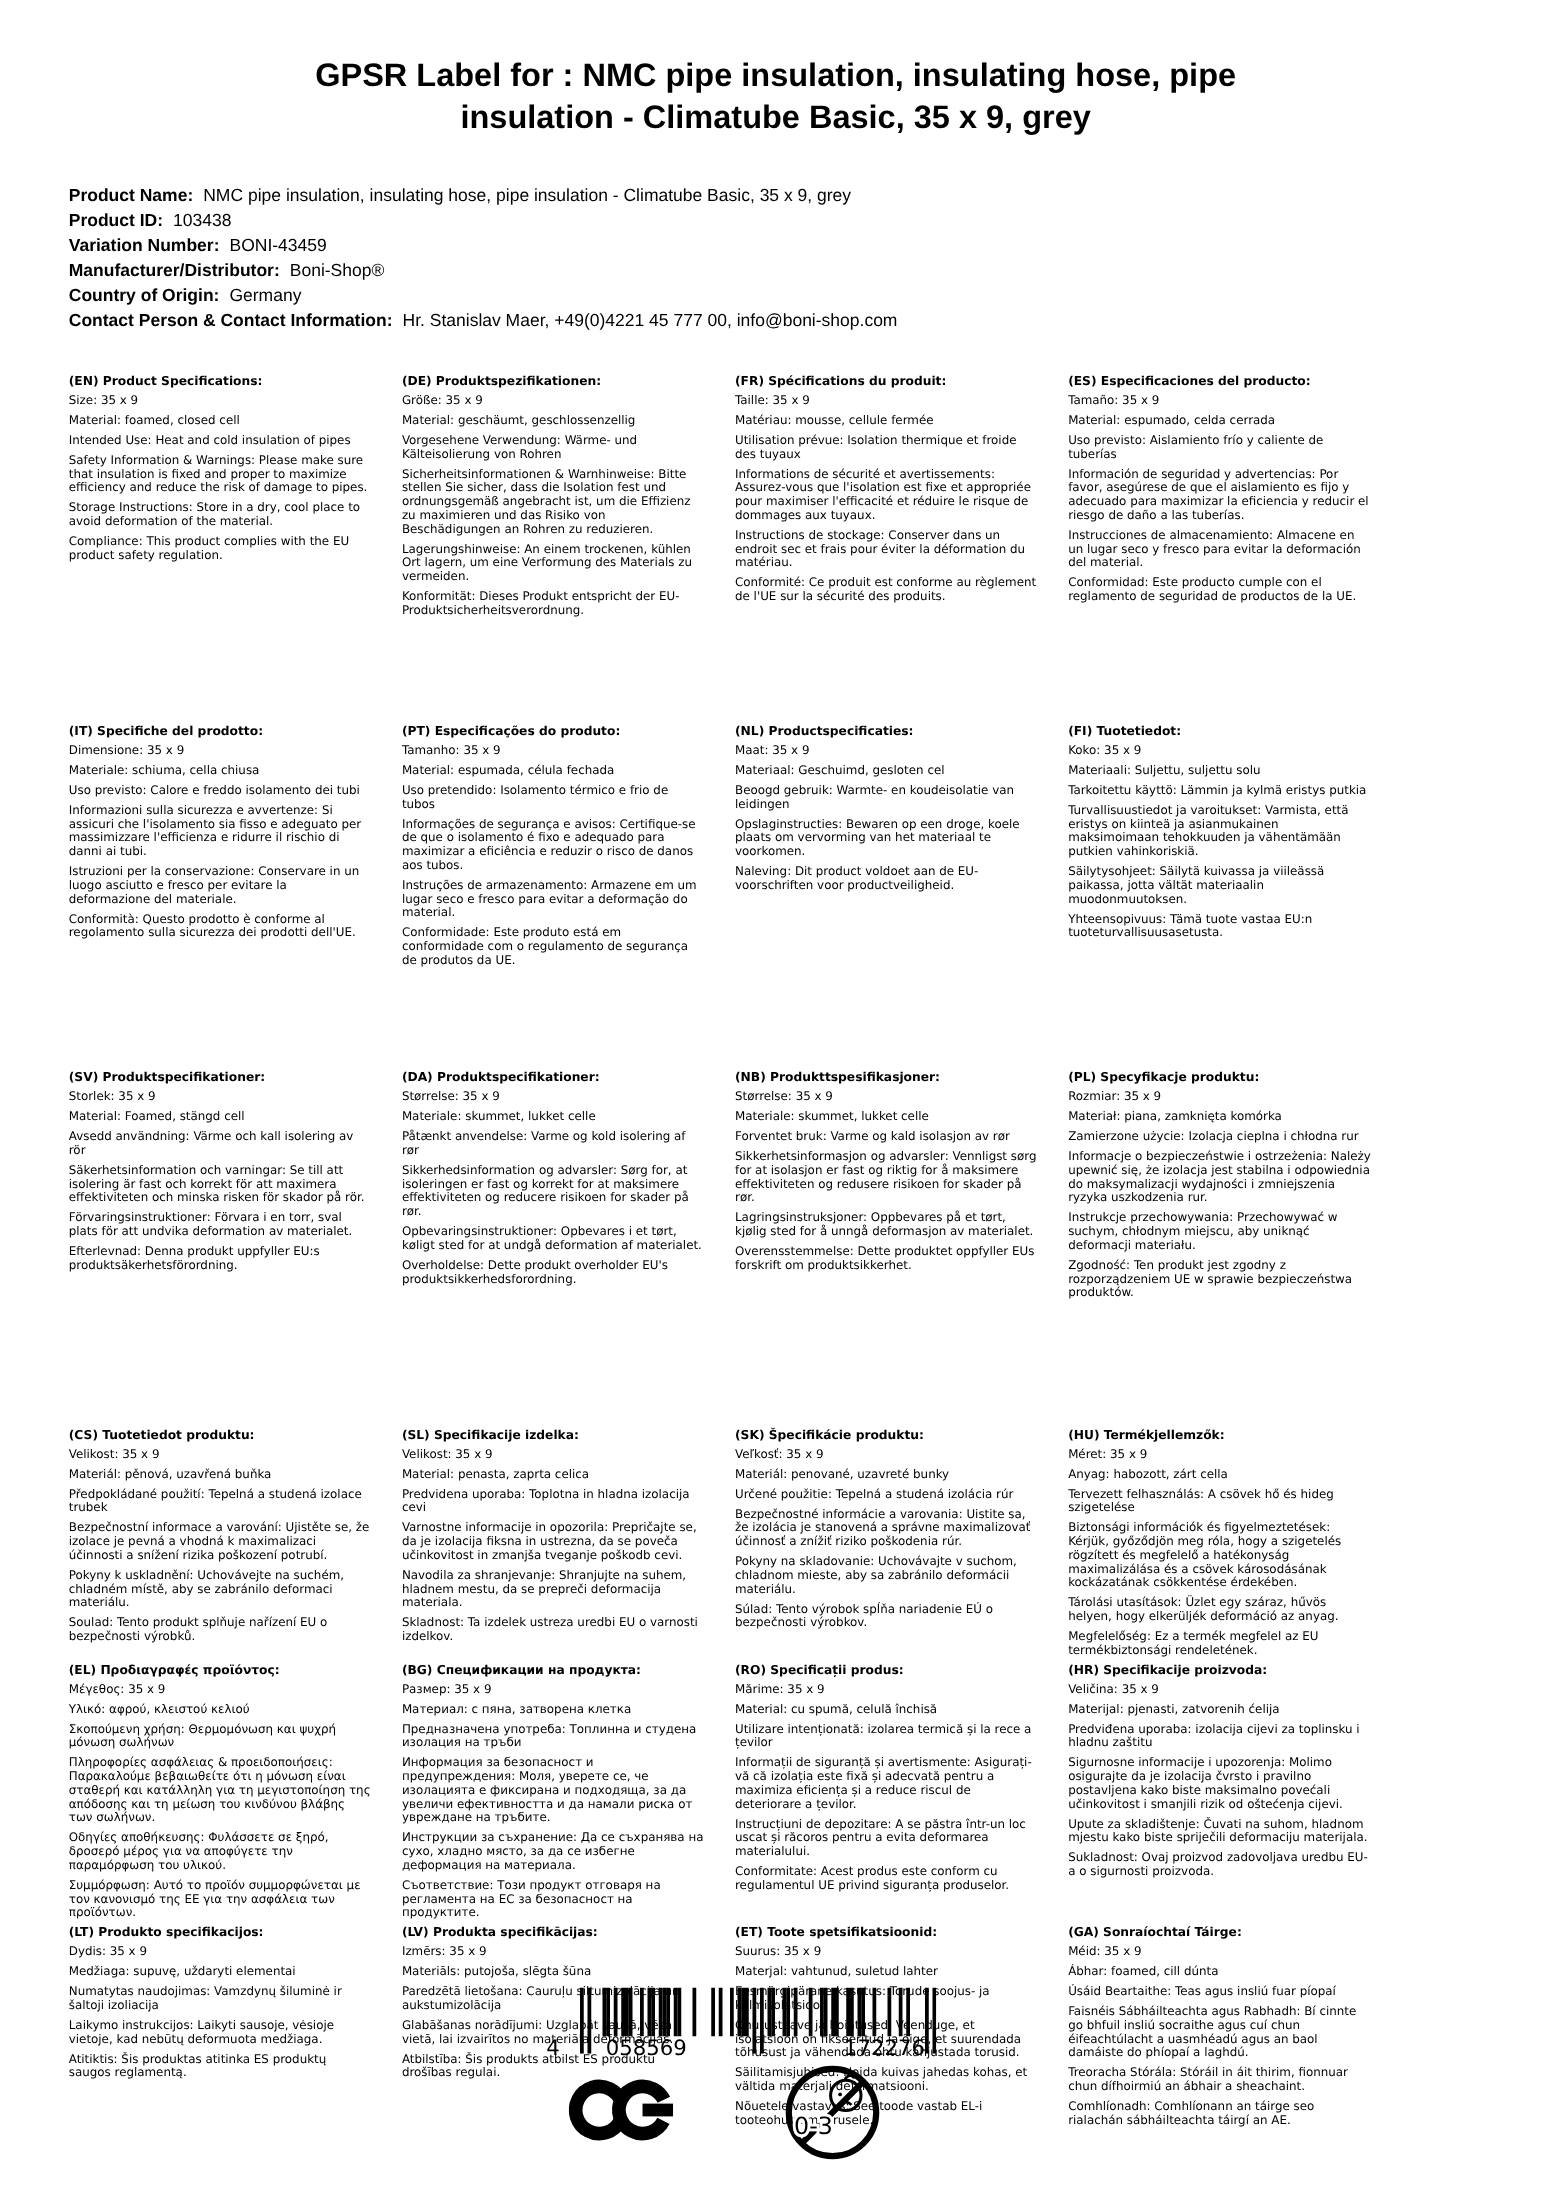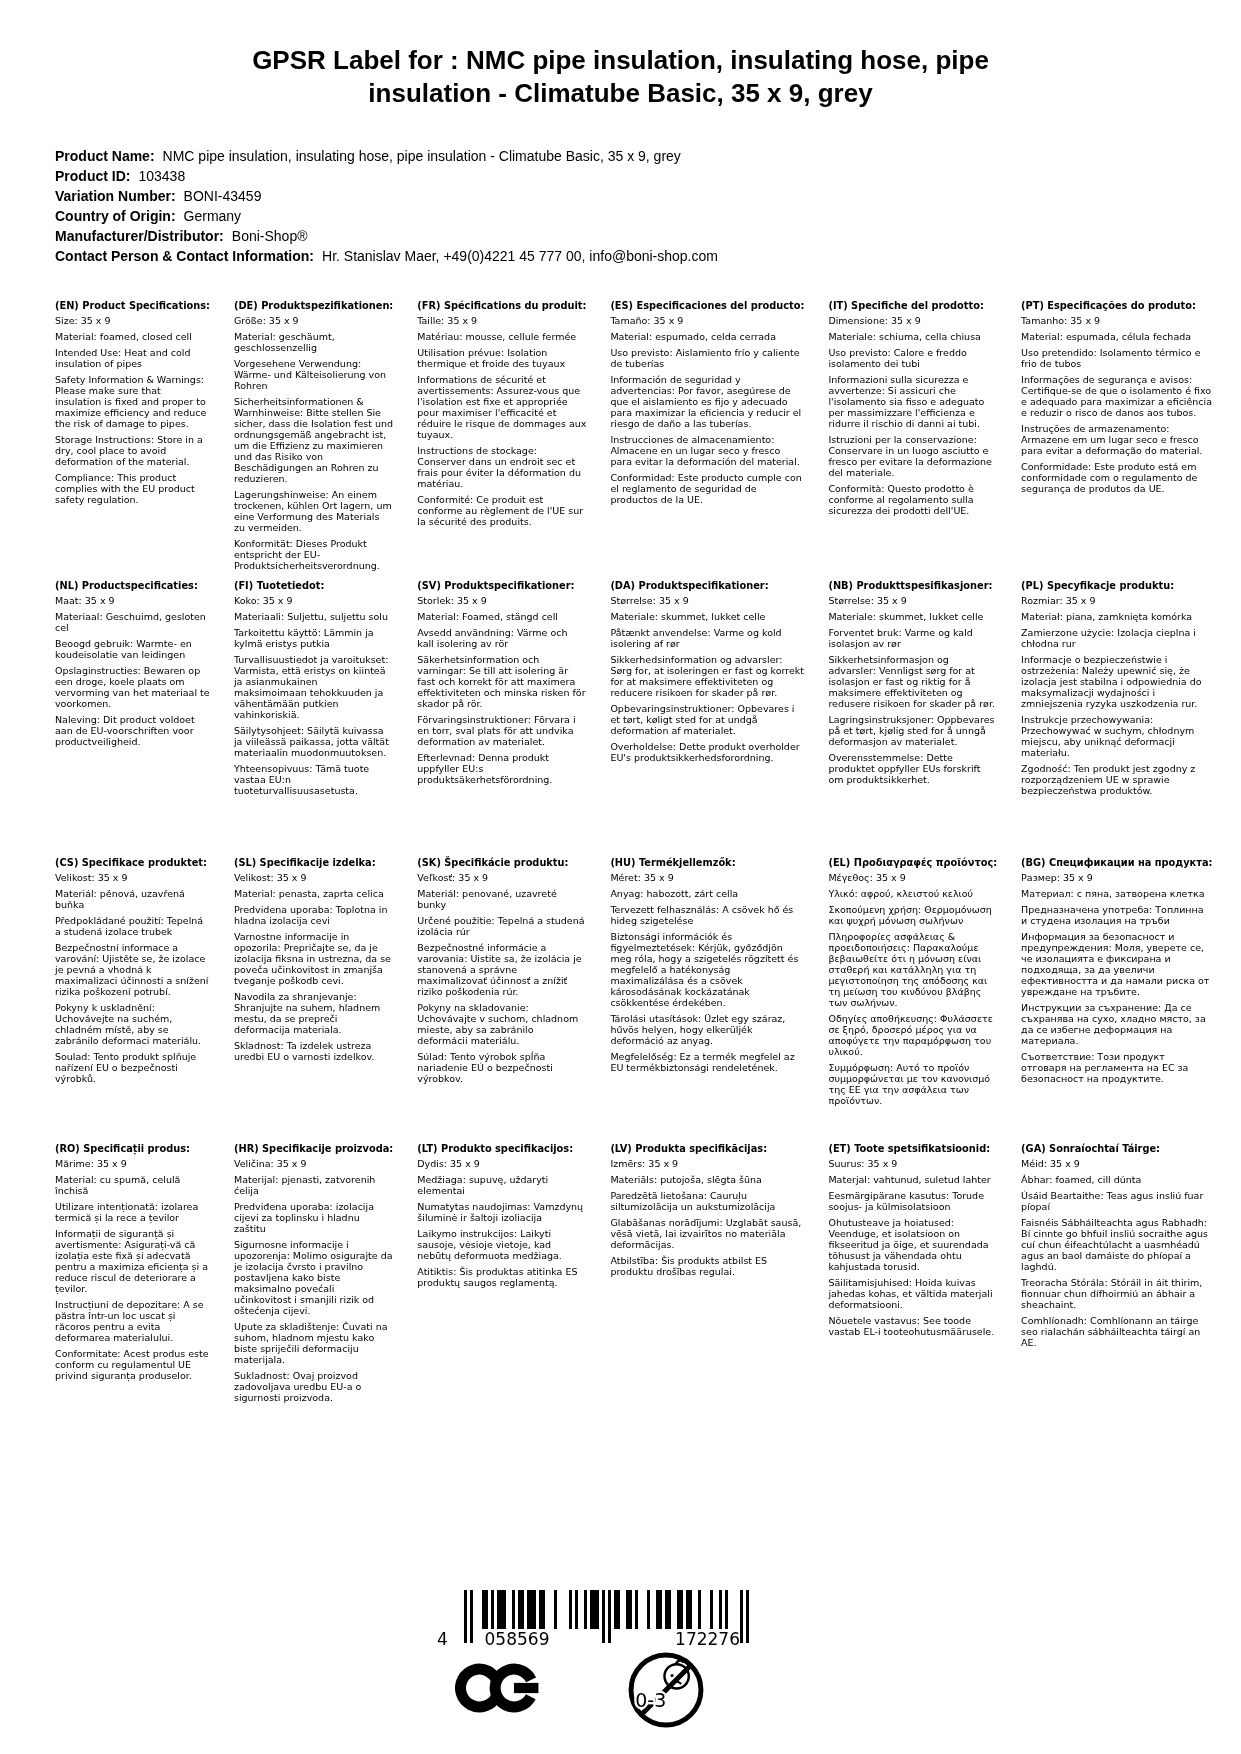--- a/index.html
+++ b/index.html
@@ -12,21 +12,21 @@
     line-height:33px;text-align:center;max-width:760px;margin:44px auto 0 auto;
   }
   .product-info{
     position:absolute;left:55px;top:146px;
     font-family:"Liberation Sans",sans-serif;font-size:14px;line-height:20px;
   }
   .pi-label{font-weight:bold;}
   .pi-value{margin-left:8px;}
   .lang-grid{
     position:absolute;left:55px;top:300px;width:1066px;
-    display:grid;grid-template-columns:repeat(6,1fr);
+    display:grid;grid-template-columns:repeat(4,1fr);
     grid-template-rows:minmax(280px,auto) minmax(277px,auto) minmax(286px,auto) auto;
   }
   .spec-block{padding-right:24px;font-size:9.5px;line-height:11px;}
   .spec-header{font-weight:bold;font-size:9.8px;white-space:nowrap;margin:0 0 4px 0;}
   .spec-p{margin:0 0 5px 0;overflow-wrap:break-word;}
   .barcode-wrap{position:absolute;left:435px;top:1590px;width:320px;height:62px;}
   #barcode-svg{position:absolute;left:29px;top:0;}
   .bc-digit{position:absolute;top:39px;font-size:17px;line-height:20px;font-family:"DejaVu Sans",sans-serif;background:transparent;}
   .bc-lead{left:2px;}
   .bc-left{left:12px;width:140px;text-align:center;}
@@ -38,22 +38,22 @@
 <body>
 
 <div>
 
   <h1 class="title">GPSR Label for : NMC pipe insulation, insulating hose, pipe insulation - Climatube Basic, 35 x 9, grey</h1>
 
   <section class="product-info" id="product-info">
       <div class="pi-row"><span class="pi-label">Product Name:</span><span class="pi-value">NMC pipe insulation, insulating hose, pipe insulation - Climatube Basic, 35 x 9, grey</span></div>
       <div class="pi-row"><span class="pi-label">Product ID:</span><span class="pi-value">103438</span></div>
       <div class="pi-row"><span class="pi-label">Variation Number:</span><span class="pi-value">BONI-43459</span></div>
+      <div class="pi-row"><span class="pi-label">Manufacturer/Distributor:</span><span class="pi-value">Boni-Shop®</span></div>
       <div class="pi-row"><span class="pi-label">Country of Origin:</span><span class="pi-value">Germany</span></div>
-      <div class="pi-row"><span class="pi-label">Manufacturer/Distributor:</span><span class="pi-value">Boni-Shop®</span></div>
       <div class="pi-row"><span class="pi-label">Contact Person &amp; Contact Information:</span><span class="pi-value">Hr. Stanislav Maer, +49(0)4221 45 777 00, info@boni-shop.com</span></div>
     </section>
 
   <section class="lang-grid" id="lang-grid">
       <div class="spec-block">
         <div class="spec-header">(EN) Product Specifications:</div>
         <p class="spec-p">Size: 35 x 9</p>
         <p class="spec-p">Material: foamed, closed cell</p>
         <p class="spec-p">Intended Use: Heat and cold insulation of pipes</p>
         <p class="spec-p">Safety Information &amp; Warnings: Please make sure that insulation is fixed and proper to maximize efficiency and reduce the risk of damage to pipes.</p>
@@ -152,21 +152,21 @@
       <div class="spec-block">
         <div class="spec-header">(PL) Specyfikacje produktu:</div>
         <p class="spec-p">Rozmiar: 35 x 9</p>
         <p class="spec-p">Materiał: piana, zamknięta komórka</p>
         <p class="spec-p">Zamierzone użycie: Izolacja cieplna i chłodna rur</p>
         <p class="spec-p">Informacje o bezpieczeństwie i ostrzeżenia: Należy upewnić się, że izolacja jest stabilna i odpowiednia do maksymalizacji wydajności i zmniejszenia ryzyka uszkodzenia rur.</p>
         <p class="spec-p">Instrukcje przechowywania: Przechowywać w suchym, chłodnym miejscu, aby uniknąć deformacji materiału.</p>
         <p class="spec-p">Zgodność: Ten produkt jest zgodny z rozporządzeniem UE w sprawie bezpieczeństwa produktów.</p>
       </div>
       <div class="spec-block">
-        <div class="spec-header">(CS) Specifikace produktet:</div>
+        <div class="spec-header">(CS) Tuotetiedot produktu:</div>
         <p class="spec-p">Velikost: 35 x 9</p>
         <p class="spec-p">Materiál: pěnová, uzavřená buňka</p>
         <p class="spec-p">Předpokládané použití: Tepelná a studená izolace trubek</p>
         <p class="spec-p">Bezpečnostní informace a varování: Ujistěte se, že izolace je pevná a vhodná k maximalizaci účinnosti a snížení rizika poškození potrubí.</p>
         <p class="spec-p">Pokyny k uskladnění: Uchovávejte na suchém, chladném místě, aby se zabránilo deformaci materiálu.</p>
         <p class="spec-p">Soulad: Tento produkt splňuje nařízení EU o bezpečnosti výrobků.</p>
       </div>
       <div class="spec-block">
         <div class="spec-header">(SL) Specifikacije izdelka:</div>
         <p class="spec-p">Velikost: 35 x 9</p>

